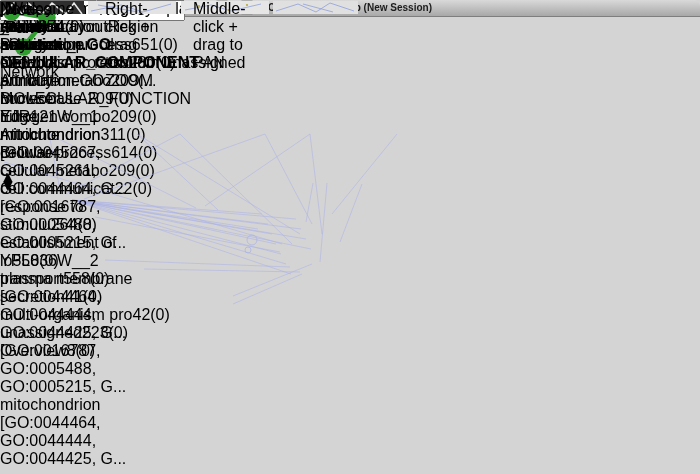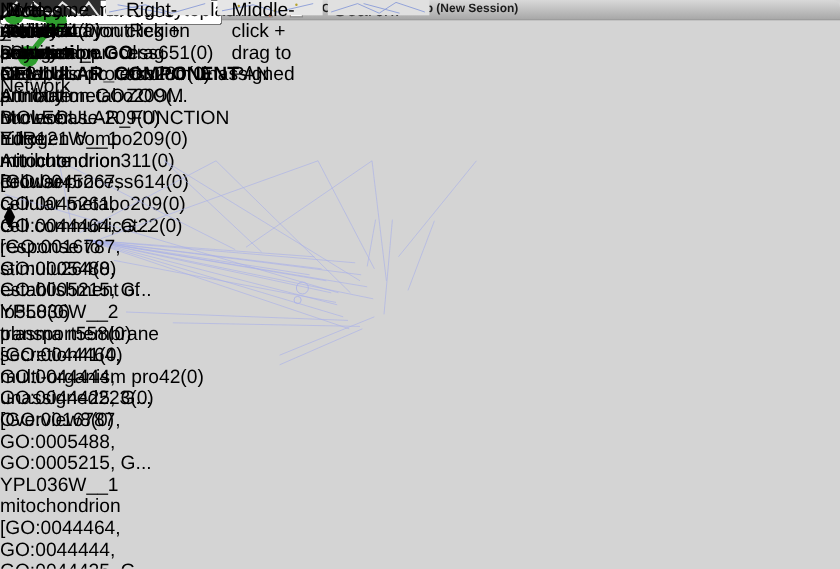--- a/index.html
+++ b/index.html
@@ -404,21 +404,20 @@
           <div class="dcell" style="left: 250px; width: 147px;">[GO:0045267, GO:0045261, GO:0044464, G...</div>
           <div class="dcell" style="left: 401px; width: 138px;">[GO:0016787, GO:0005488, GO:0005215, G...</div>
         </div>
         <div class="dprow" style="top: 20px;">
           <div class="dcell id" style="left: 0px; width: 106px;">YPL036W__2</div>
           <div class="dcell" style="left: 110px; width: 136px;">plasma membrane</div>
           <div class="dcell" style="left: 250px; width: 147px;">[GO:0044464, GO:0044444, GO:0044425, G...</div>
           <div class="dcell" style="left: 401px; width: 138px;">[GO:0016787, GO:0005488, GO:0005215, G...</div>
         </div>
         <div class="dprow" style="top: 29.5px;">
-          <div class="dcell id" style="left: 0px; width: 106px;">YPL036W__1</div>
           <div class="dcell" style="left: 110px; width: 136px;">mitochondrion</div>
           <div class="dcell" style="left: 250px; width: 147px;">[GO:0044464, GO:0044444, GO:0044425, G...</div>
         </div>
       </div>
     <div id="dp-scroll" class="abs">
       <div id="dp-thumb" class="abs"></div>
 
     </div>
   </div>
   <div id="dp-tabs" class="abs">

